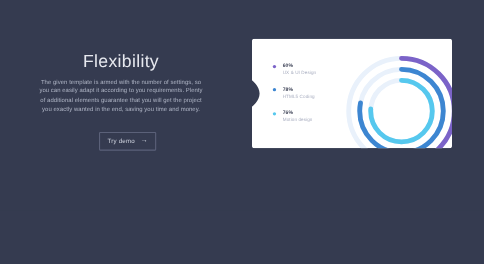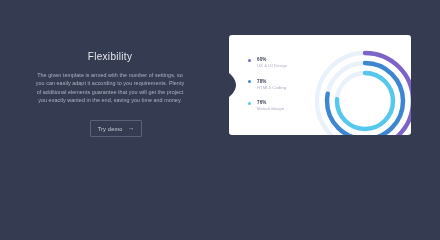--- a/index.html
+++ b/index.html
@@ -29,21 +29,21 @@
     width: 220px;
     height: 191px;
   }
   .headline {
     position: absolute;
     left: 0;
     top: 48px;
     width: 220px;
     text-align: center;
     color: #e7e9ef;
-    font-size: 10px;
+    font-size: 16px;
     font-weight: 400;
     letter-spacing: 0.3px;
     line-height: 18px;
   }
   .body-copy {
     position: absolute;
     left: 35px;
     top: 71px;
     width: 150px;
     text-align: center;

